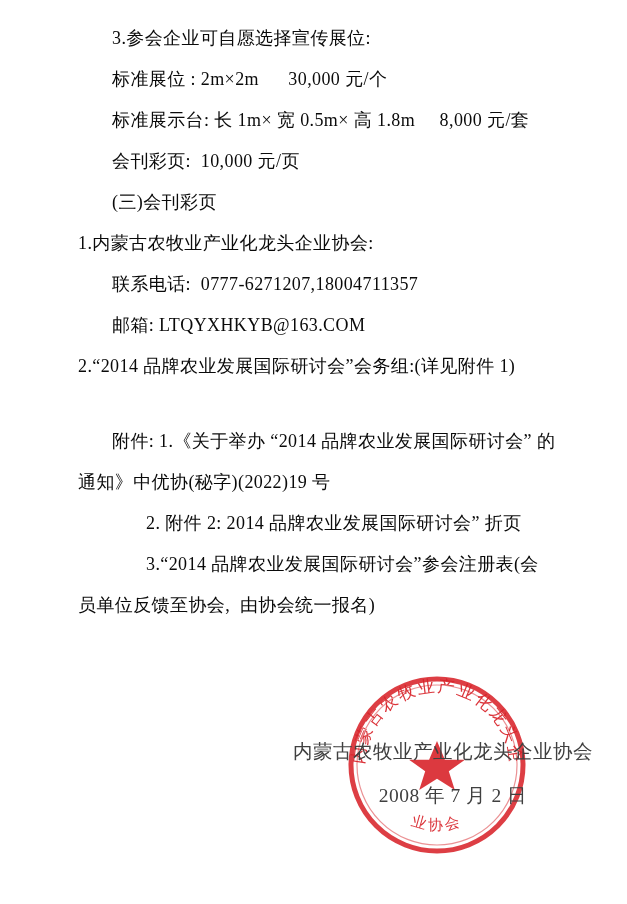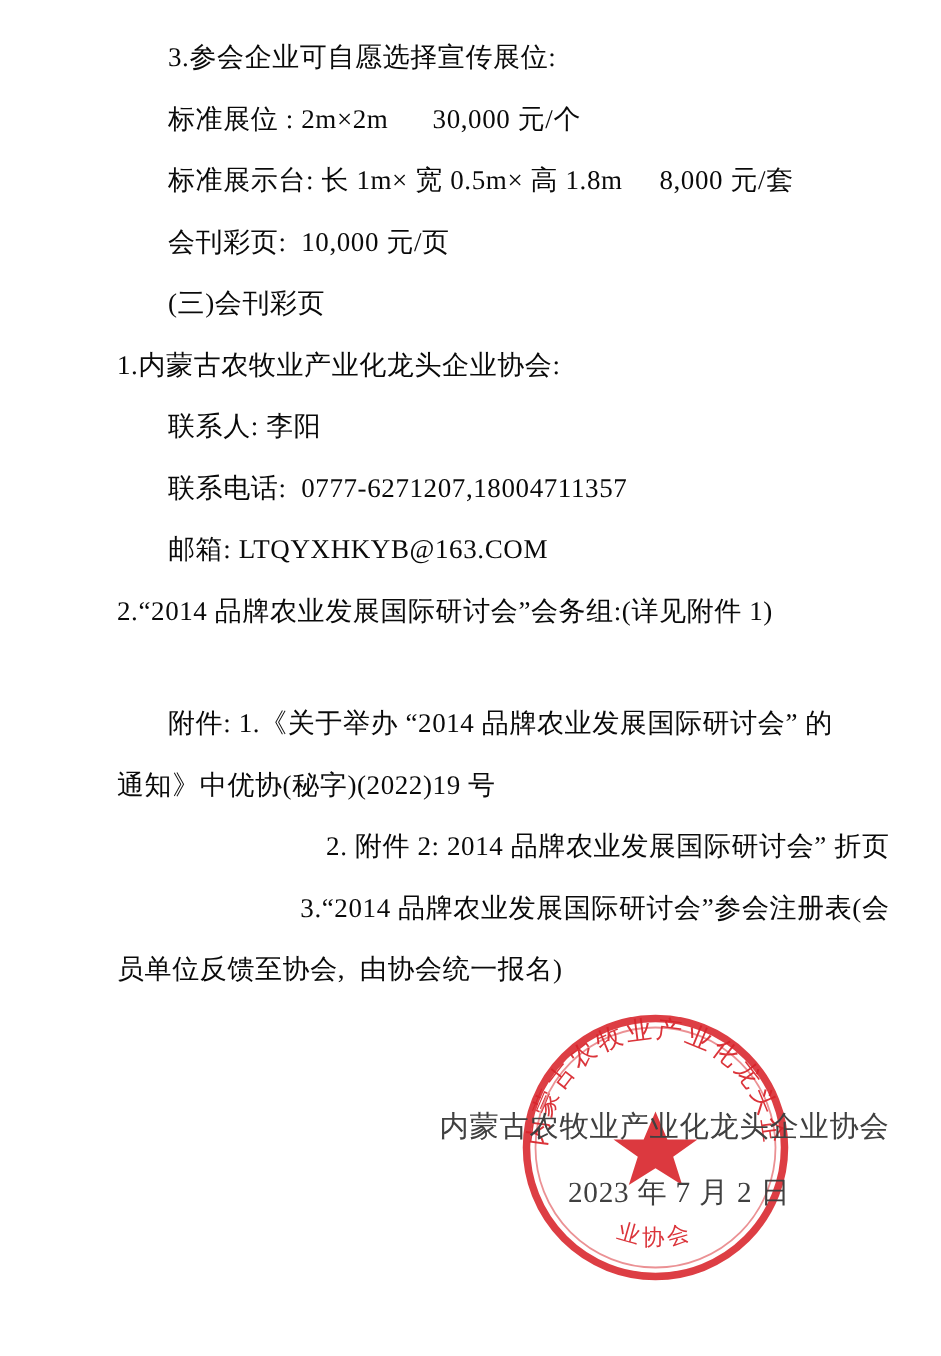--- a/index.html
+++ b/index.html
@@ -25,21 +25,21 @@
   .line {
     font-size: 18px;
     line-height: 41px;
     letter-spacing: 0.4px;
     white-space: pre-wrap;
     color: #0a0a0a;
     margin-left: 44px;
   }
   .indent-1 { text-indent: 0; padding-left: 34px; }
   .indent-none { padding-left: 0; font-family: Liberation Serif, serif; }
-  .indent-3 { padding-left: 68px; text-align: right; }
+  .indent-3 { padding-left: 68px; }
   .gap-block { height: 34px; }
 
   
   .sign-block {
     position: absolute;
     right: 34px;
     bottom: 86px;
     text-align: right;
     width: 420px;
   }
@@ -73,21 +73,20 @@
 
 <div class="page">
 
   <div>
     <div class="line indent-1">3.参会企业可自愿选择宣传展位:</div>
     <div class="line indent-1">标准展位 : 2m×2m      30,000 元/个</div>
     <div class="line indent-1">标准展示台: 长 1m× 宽 0.5m× 高 1.8m     8,000 元/套</div>
     <div class="line indent-1">会刊彩页:  10,000 元/页</div>
     <div class="line indent-1">(三)会刊彩页</div>
     <div class="line indent-none">1.内蒙古农牧业产业化龙头企业协会:</div>
-    <div class="line indent-1">联系人: 李阳</div>
     <div class="line indent-1">联系电话:  0777-6271207,18004711357</div>
     <div class="line indent-1">邮箱: LTQYXHKYB@163.COM</div>
     <div class="line indent-none">2.“2014 品牌农业发展国际研讨会”会务组:(详见附件 1)</div>
   </div>
 
   <div class="gap-block"></div>
 
   <div>
     <div class="line indent-1">附件: 1.《关于举办 “2014 品牌农业发展国际研讨会” 的</div>
     <div class="line indent-none">通知》中优协(秘字)(2022)19 号</div>
@@ -113,16 +112,16 @@
         <textPath href="#sealArcTop" startOffset="50%" text-anchor="middle">内蒙古农牧业产业化龙头企</textPath>
       </text>
       <text class="seal-text" font-size="15" fill="#d8232a" opacity="0.92" letter-spacing="3">
         <textPath href="#sealArcBottom" startOffset="50%" text-anchor="middle">业协会</textPath>
       </text>
     </svg>
   </div>
 
   <div class="sign-block">
     <div class="sign-line">内蒙古农牧业产业化龙头企业协会</div>
-    <div class="sign-line sign-date">2023 年 7 月 2 日</div>
+    <div class="sign-line sign-date">2008 年 7 月 2 日</div>
   </div>
 
 </div>
 
 </body></html>

